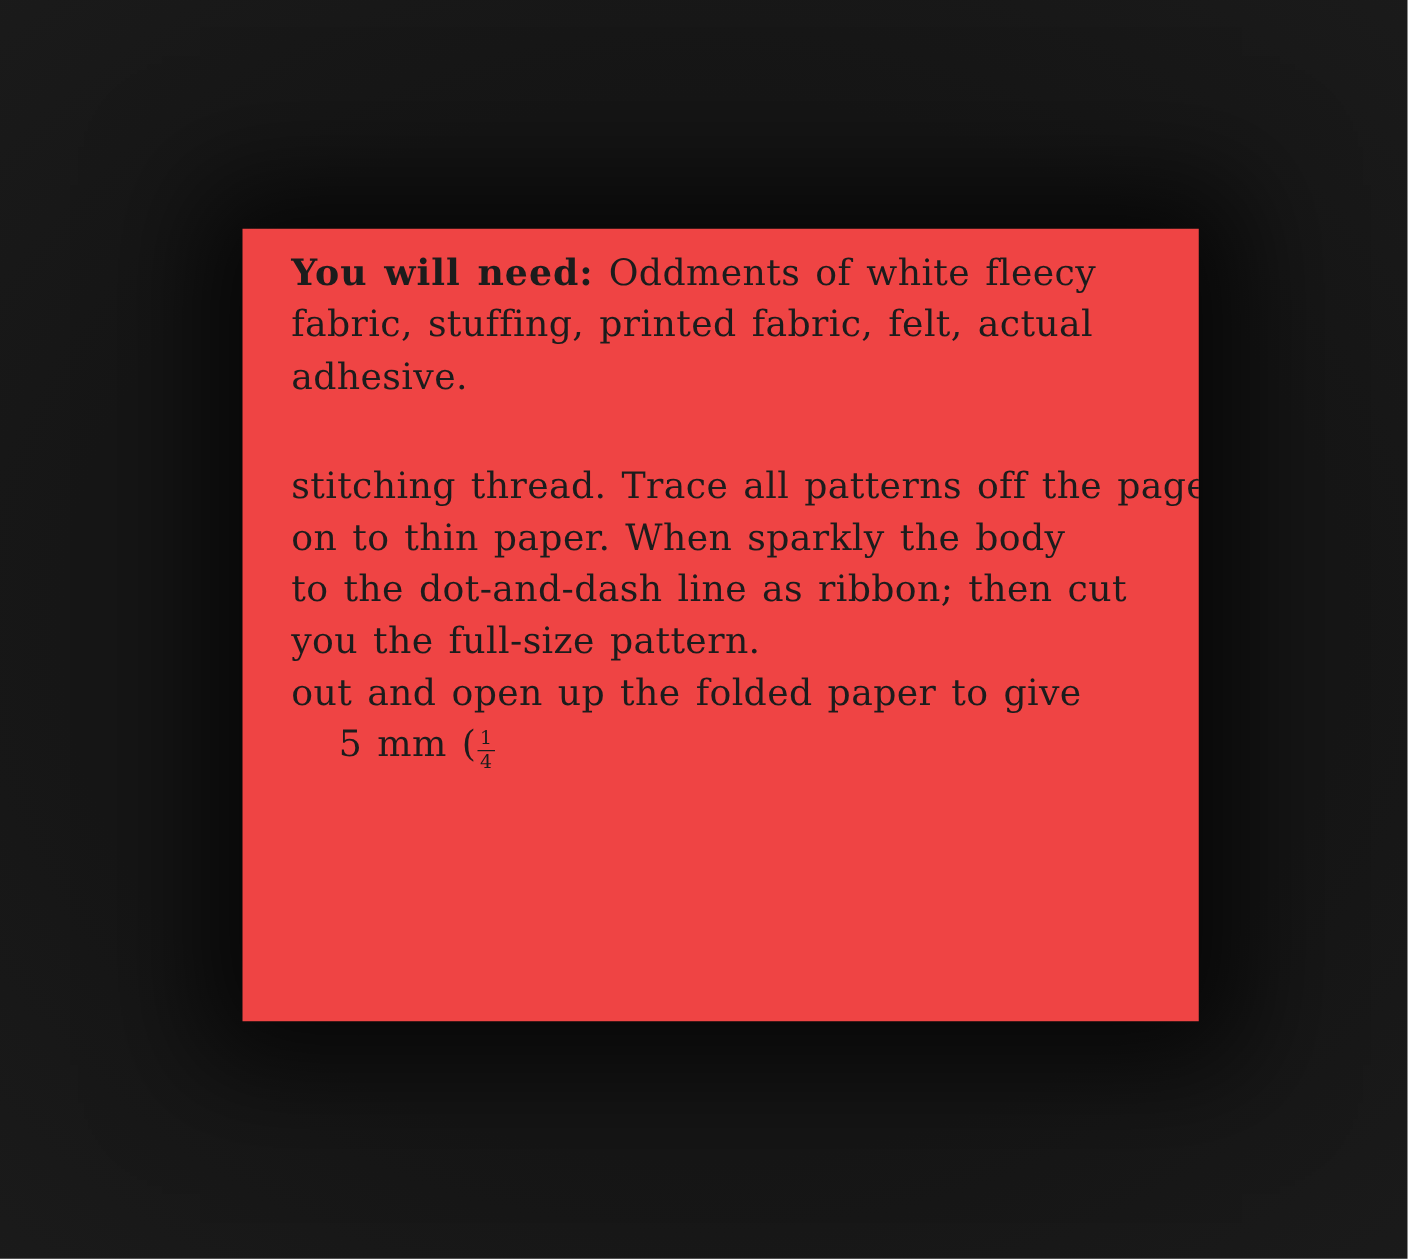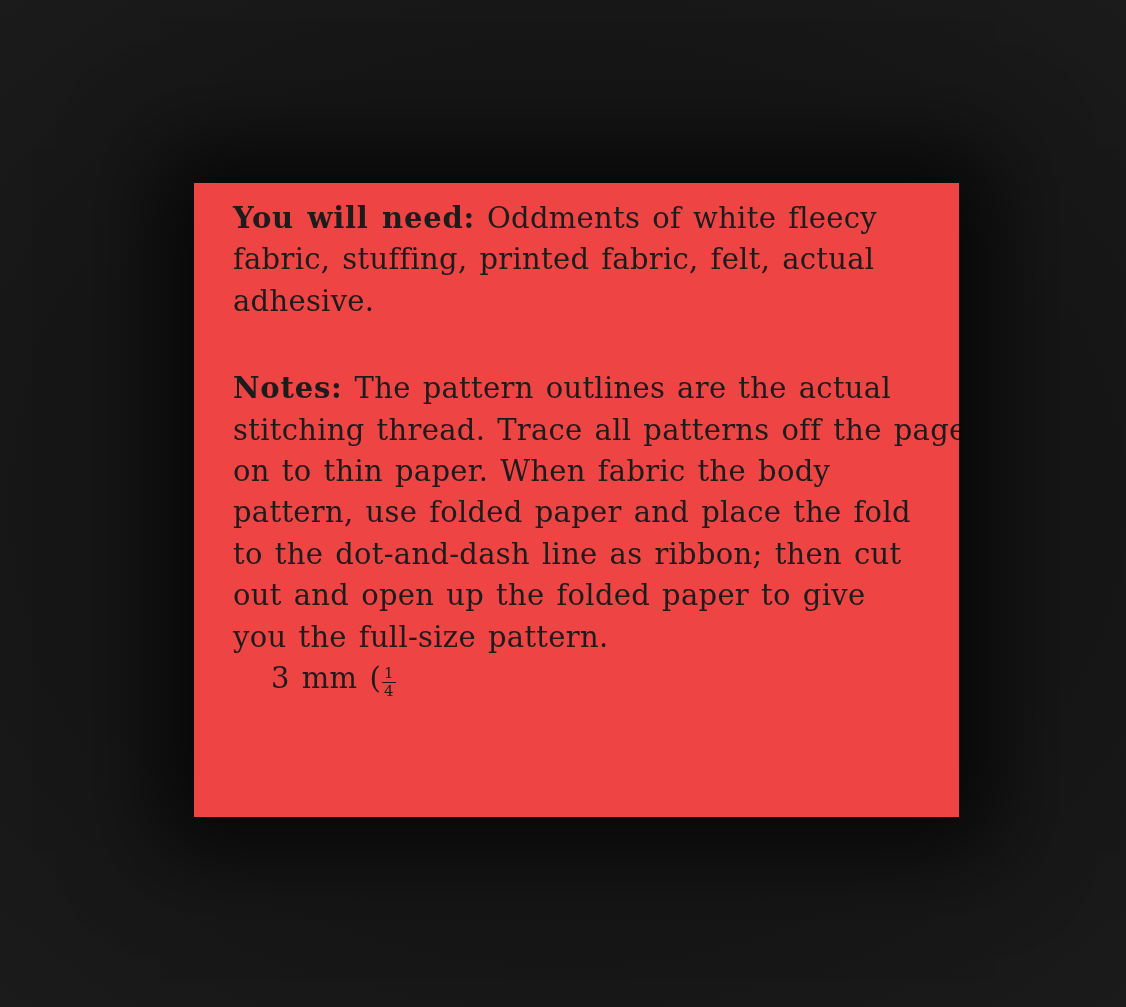--- a/index.html
+++ b/index.html
@@ -74,24 +74,22 @@
 
 <div class="paper">
 
   <div class="para materials">
     <div class="line"><span class="lead">You will need:</span> <span>Oddments of white fleecy</span></div>
     <div class="line">fabric, stuffing, printed fabric, felt, actual</div>
     <div class="line">adhesive.</div>
   </div>
 
   <div class="para notes">
-    <div class="line"><span class="lead">Notes:</span> <span>The pattern outlines are the actual</span></div>
     <div class="line">stitching thread. Trace all patterns off the page</div>
-    <div class="line">on to thin paper. When fabric the body</div>
-    <div class="line">pattern, use folded paper and place the fold</div>
+    <div class="line">on to thin paper. When sparkly the body</div>
     <div class="line">to the dot-and-dash line as ribbon; then cut</div>
+    <div class="line">you the full-size pattern.</div>
     <div class="line">out and open up the folded paper to give</div>
-    <div class="line">you the full-size pattern.</div>
 
-    <div class="seam-line"><span>3 mm (</span><span class="frac"><span class="num">1</span><span class="den">4</span></span></div>
+    <div class="seam-line"><span>5 mm (</span><span class="frac"><span class="num">1</span><span class="den">4</span></span></div>
   </div>
 
 </div>
 
 </body></html>

